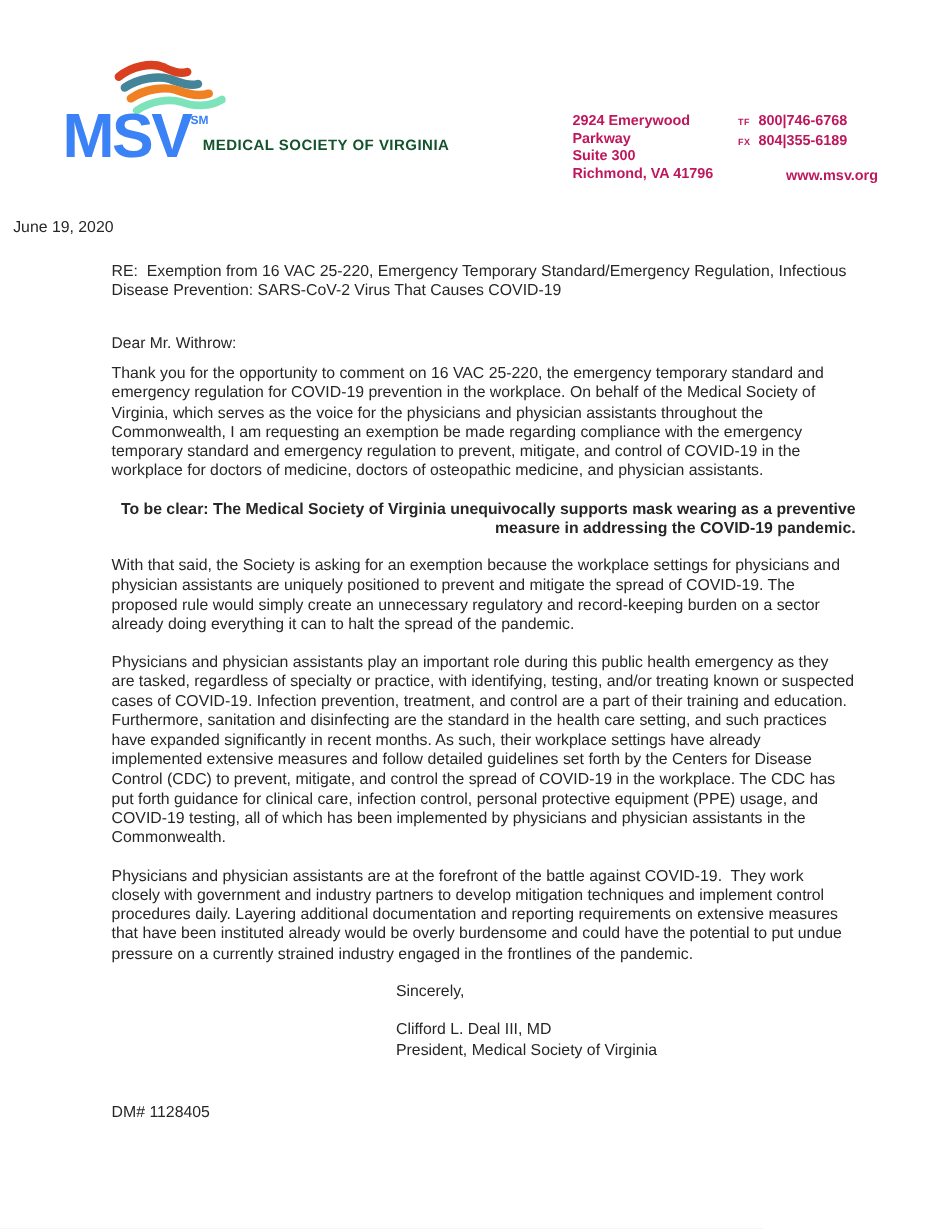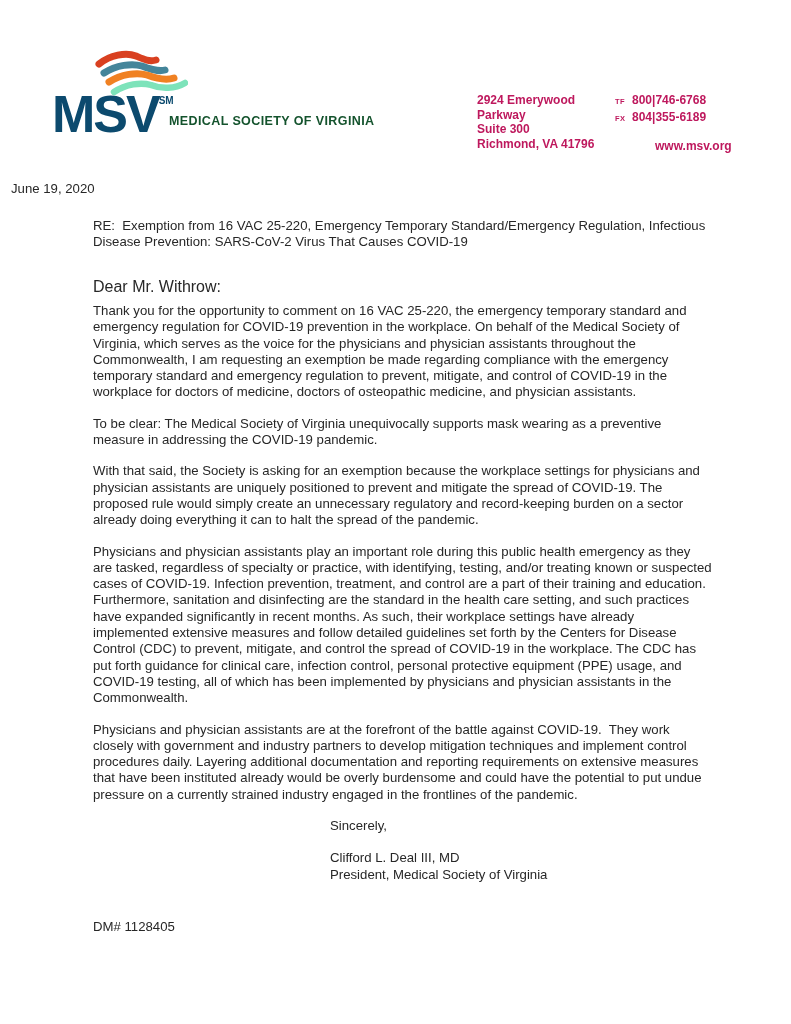--- a/index.html
+++ b/index.html
@@ -14,21 +14,21 @@
     overflow:hidden;
   }
 
   
   .header { position:absolute; top:48px; left:52px; right:81px; height:100px; }
   .logo-block { position:absolute; left:0; top:0; width:330px; height:100px; }
   .flag { position:absolute; left:36px; top:2px; width:100px; height:52px; }
   .logo-acronym {
     position:absolute; left:0; top:40px;
     font-size:52px; font-weight:bold; letter-spacing:-2px;
-    color:#0c4a6e; line-height:1;
+    color:#3b82f6; line-height:1;
   }
   .logo-sm { font-size:10px; letter-spacing:0; vertical-align:28px; font-weight:bold; }
   .logo-orgname {
     position:absolute; left:117px; top:66px;
     font-size:12.5px; font-weight:bold; letter-spacing:0.4px;
     color:#14532d;
   }
 
   .contact-block {
     position:absolute; left:425px; top:45px;
@@ -36,26 +36,26 @@
   }
   .addr-col { width:138px; font-size:12px; line-height:14.5px; font-weight:bold; }
   .phone-col { font-size:12px; line-height:14.5px; font-weight:bold; }
   .phone-row { display:flex; align-items:baseline; }
   .phone-label { font-size:7.5px; font-weight:bold; width:17px; letter-spacing:0.5px; }
   .website { margin-top:13px; margin-left:40px; font-weight:bold; font-size:12px; }
 
   
   .date-line { position:absolute; top:181px; left:11px; width:100%; text-align:left; font-size:13.2px; }
   .subject { position:absolute; top:218px; left:93px; width:624px; font-size:13.2px; line-height:16.3px; white-space:pre-wrap; }
-  .salutation { position:absolute; top:278px; left:93px; font-size:16px; }
+  .salutation { position:absolute; top:278px; left:93px; font-size:13px; }
 
   .body-flow { position:absolute; top:303px; left:93px; width:620px; font-size:13.2px; line-height:16.3px; }
   .body-flow p { white-space:pre-wrap; }
   .body-flow p + p { margin-top:15px; }
-  p.bold { font-weight:normal; }
+  p.bold { font-weight:bold;text-align:right; }
 
   .closing { margin-top:15px; margin-left:237px; }
   .signature { margin-top:16px; margin-left:237px; }
   .doc-number { margin-top:36px; }
 </style>
 </head>
 <body>
 
 <div class="page">
 

